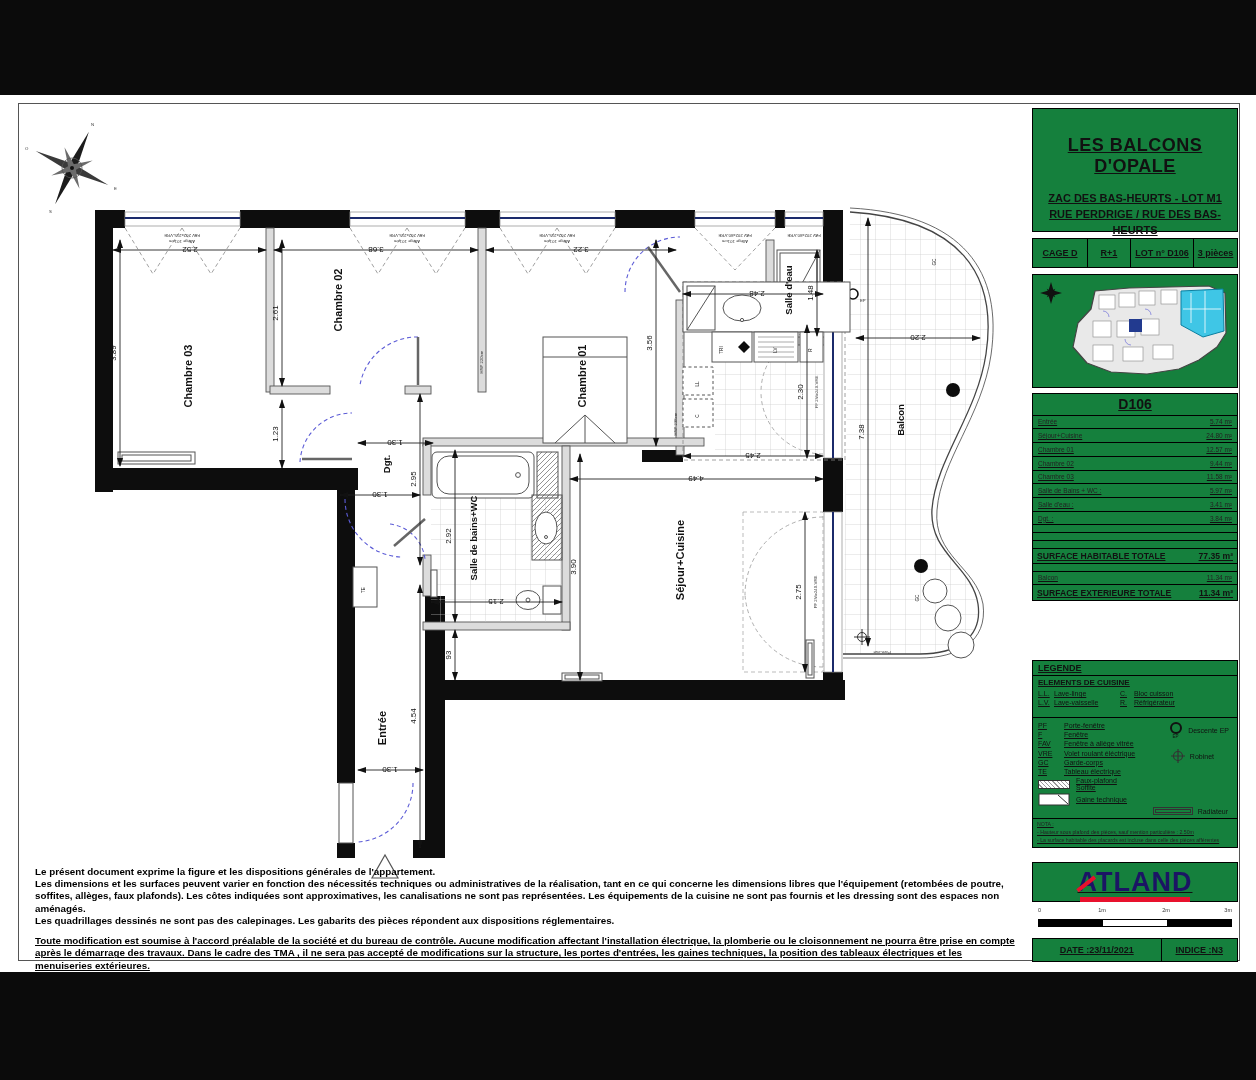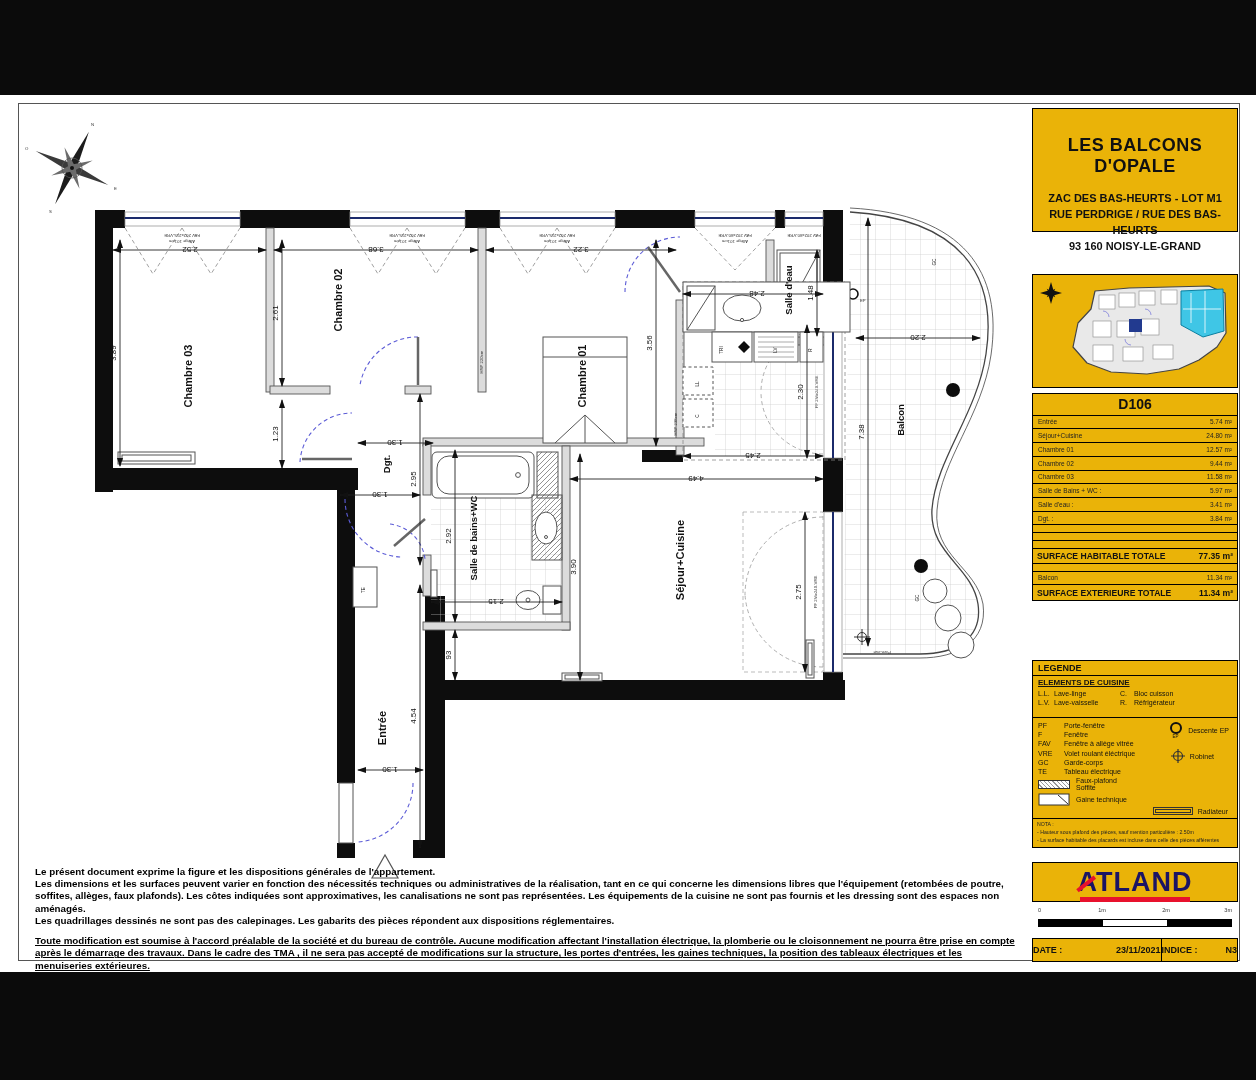--- a/index.html
+++ b/index.html
@@ -2,21 +2,21 @@
 <html><head>
 <meta charset="utf-8">
 <style>
   html,body{margin:0;padding:0;background:#0b0b0b;}
   *{box-sizing:border-box;}
   #stage{position:relative;width:1256px;height:1080px;background:#0b0b0b;overflow:hidden;
          font-family:"Liberation Sans",sans-serif;color:#111;}
   #sheet{position:absolute;left:0;top:95px;width:1256px;height:877px;background:#ffffff;}
   #frame{position:absolute;left:18px;top:8px;width:1222px;height:858px;border:1.5px solid #555;}
   .abs{position:absolute;}
-  .box{border:1.5px solid #000;background:#eab308;}
+  .box{border:1.5px solid #000;background:#15803d;text-decoration:underline;}
   
   .titlebox{left:1032px;top:13px;width:206px;height:124px;text-align:center;}
   .t-main{margin-top:26px;font-size:18px;font-weight:bold;letter-spacing:.5px;}
   .t-addr{margin-top:14px;font-size:11px;font-weight:bold;line-height:1.45;}
   .inforow{left:1032px;top:143px;width:206px;height:30px;display:flex;}
   .inforow .cell{border-right:1.5px solid #000;display:flex;align-items:center;justify-content:center;
                  font-size:9px;font-weight:bold;white-space:nowrap;}
   .inforow .cell:last-child{border-right:none;}
   .keyplan{left:1032px;top:179px;width:206px;height:114px;}
   .areas{left:1032px;top:298px;width:206px;height:208px;display:flex;flex-direction:column;}
@@ -47,21 +47,21 @@
   .at-wrap{position:relative;line-height:1;}
   .at-txt{font-size:27px;font-weight:bold;letter-spacing:1px;color:#1b1464;}
   .at-bar{position:absolute;left:2px;right:2px;bottom:-6px;height:5px;background:#e8112d;}
   .at-slash{position:absolute;left:-3px;top:13px;width:22px;height:3.5px;background:#e8112d;transform:rotate(-38deg);}
   .scalebar{left:1038px;top:812px;width:194px;height:26px;}
   .sb-labels{position:relative;height:9px;font-size:5.5px;color:#333;}
   .sb-labels span{position:absolute;top:0;}
   .sb-bar{margin-top:3px;height:8px;border:1px solid #000;display:flex;}
   .sb-seg{flex:1;}
   .dateline{left:1032px;top:843px;width:206px;height:24px;display:flex;}
-  .dateline .dcell{display:flex;align-items:center;justify-content:space-between;
+  .dateline .dcell{display:flex;align-items:center;justify-content:center;
         font-size:9px;font-weight:bold;border-right:1.5px solid #000;}
   .dateline .dcell:last-child{border-right:none;}
   
   .notes{left:35px;top:771px;width:985px;font-size:9.8px;font-weight:bold;line-height:1.25;color:#000;}
   .n-title{text-decoration:underline;}
   .n-gap{height:8px;}
   .n-ul{text-decoration:underline;}
   
   svg text{font-family:"Liberation Sans",sans-serif;fill:#111;}
   .rl{font-size:11px;font-weight:bold;}
@@ -392,20 +392,26 @@
 
   <div class="abs box titlebox">
     <div class="t-main">LES BALCONS D'OPALE</div>
     <div class="t-addr">
       <div>ZAC DES BAS-HEURTS - LOT M1</div>
       <div>RUE PERDRIGE / RUE DES BAS-HEURTS</div>
       <div>93 160 NOISY-LE-GRAND</div>
     </div>
   </div>
 
+  <div class="abs box inforow">
+    <div class="cell" style="width:27%">CAGE D</div>
+    <div class="cell" style="width:21%">R+1</div>
+    <div class="cell" style="width:31%">LOT n° D106</div>
+    <div class="cell" style="width:21%">3 pièces</div>
+  </div>
 
   <div class="abs box keyplan">
     <svg width="203" height="111" viewBox="0 0 203 111">
       <g transform="translate(18,18)">
         <polygon points="0,-11 2.5,-2.5 11,0 2.5,2.5 0,11 -2.5,2.5 -11,0 -2.5,-2.5" fill="#111"></polygon>
         <polygon points="0,-6 1.5,-1.5 6,0 1.5,1.5 0,6 -1.5,1.5 -6,0 -1.5,-1.5" fill="#111" transform="rotate(45)"></polygon>
       </g>
       <path d="M45 48 L58 34 L62 16 L96 13 L176 11 L192 18 L193 58 L184 72 L166 85 L146 94 L114 99 L78 97 L54 88 L40 72 Z" fill="#e9e9e9" stroke="#444" stroke-width="1.2" stroke-linejoin="round"></path>
       <g stroke="#888" stroke-width="0.6" fill="#fff">
         <rect x="66" y="20" width="16" height="14"></rect>

